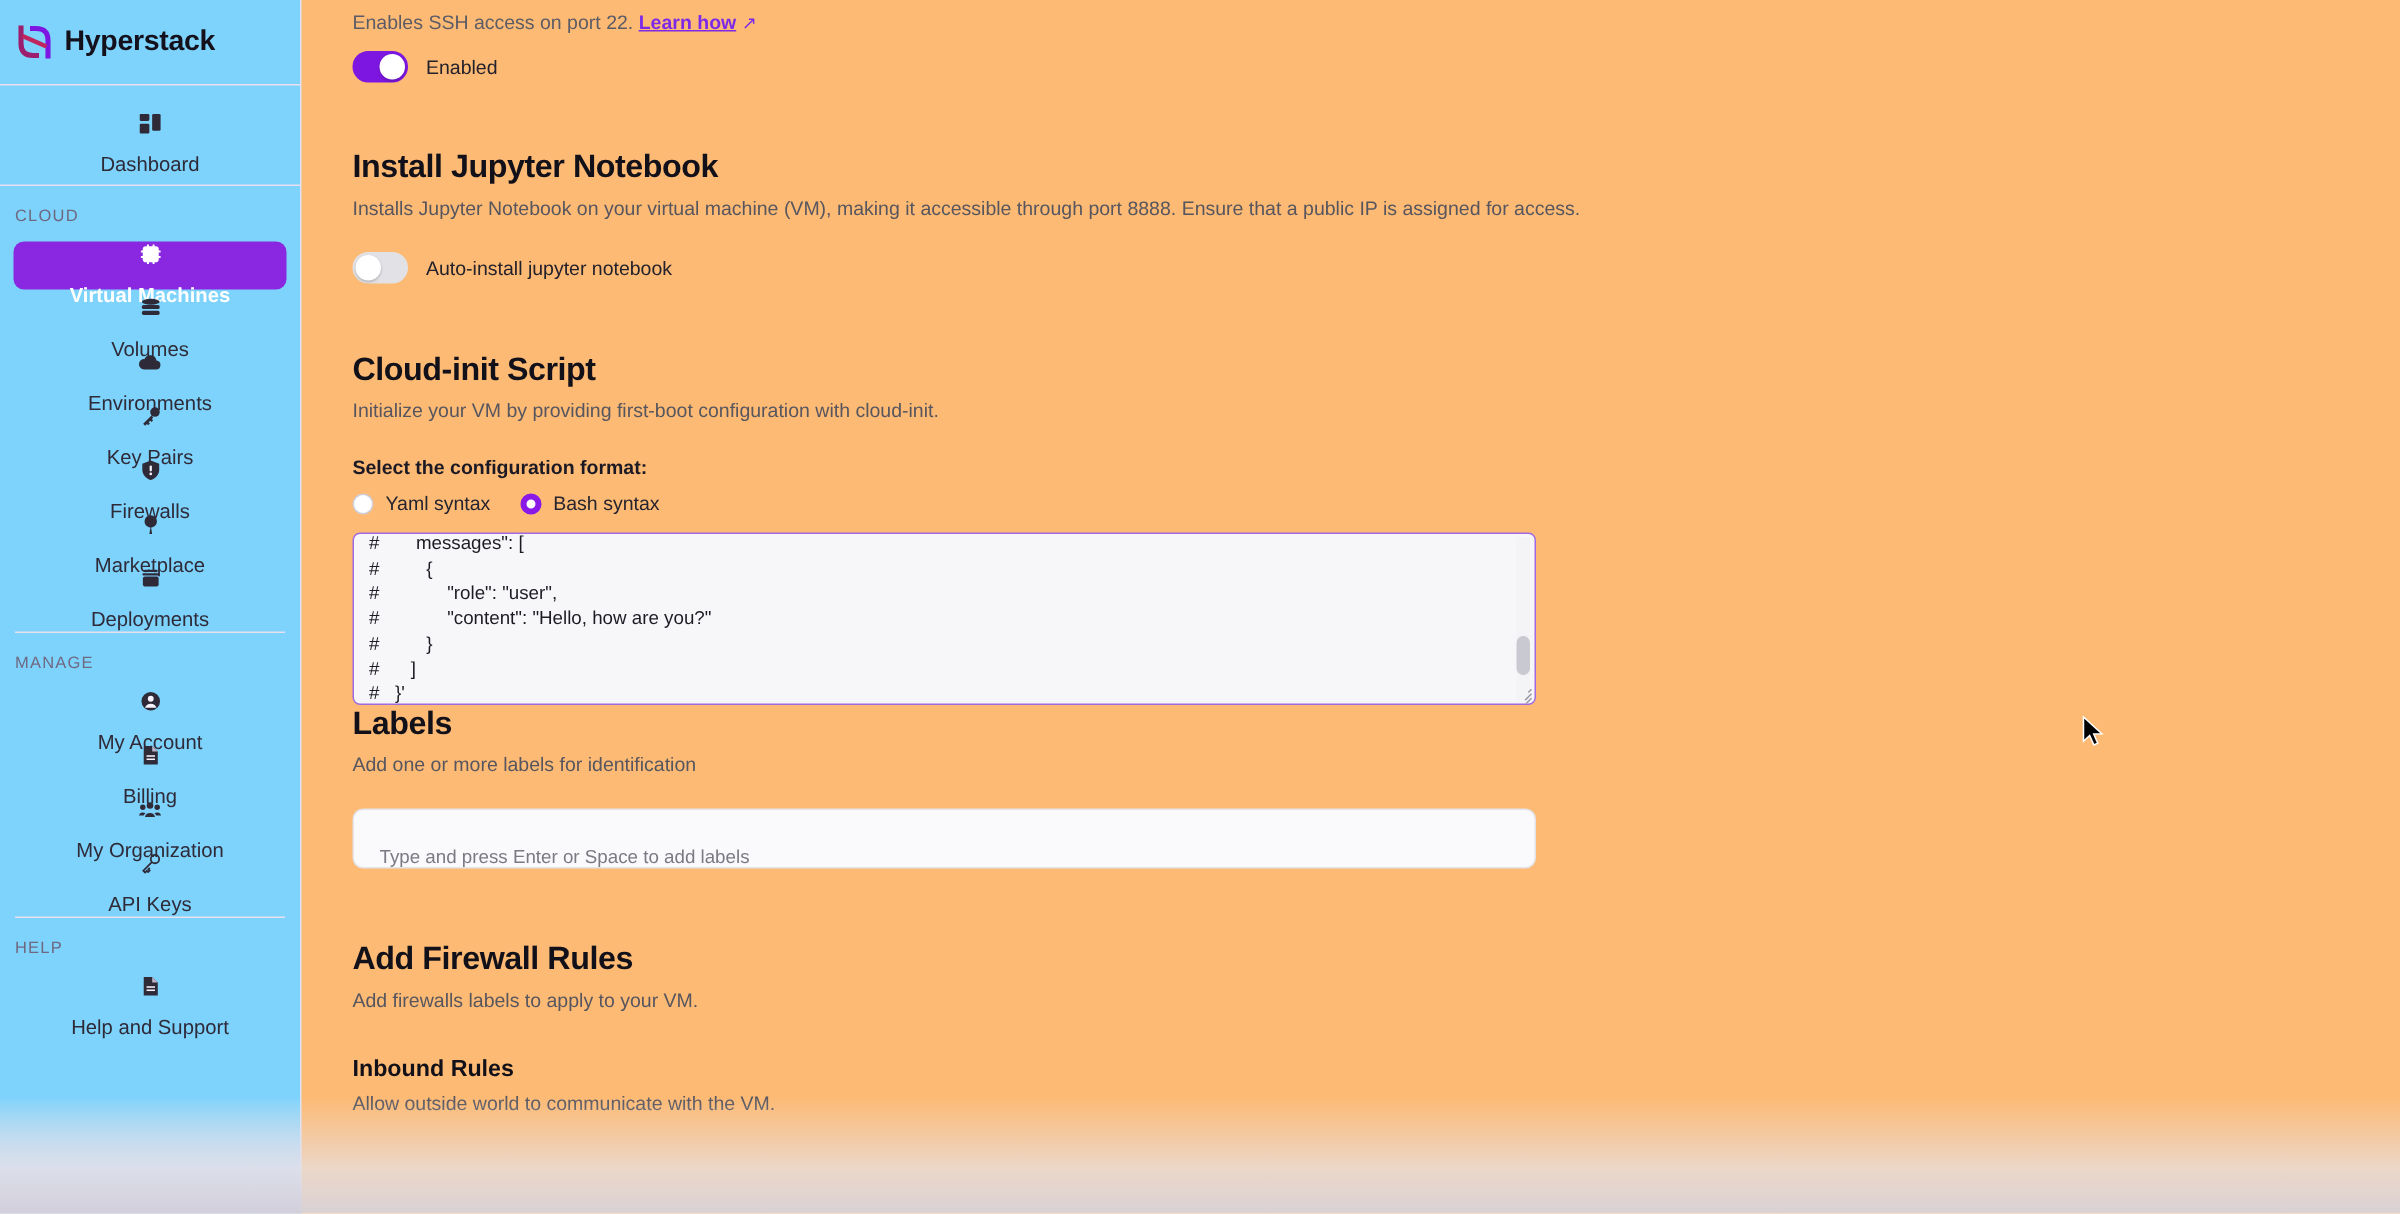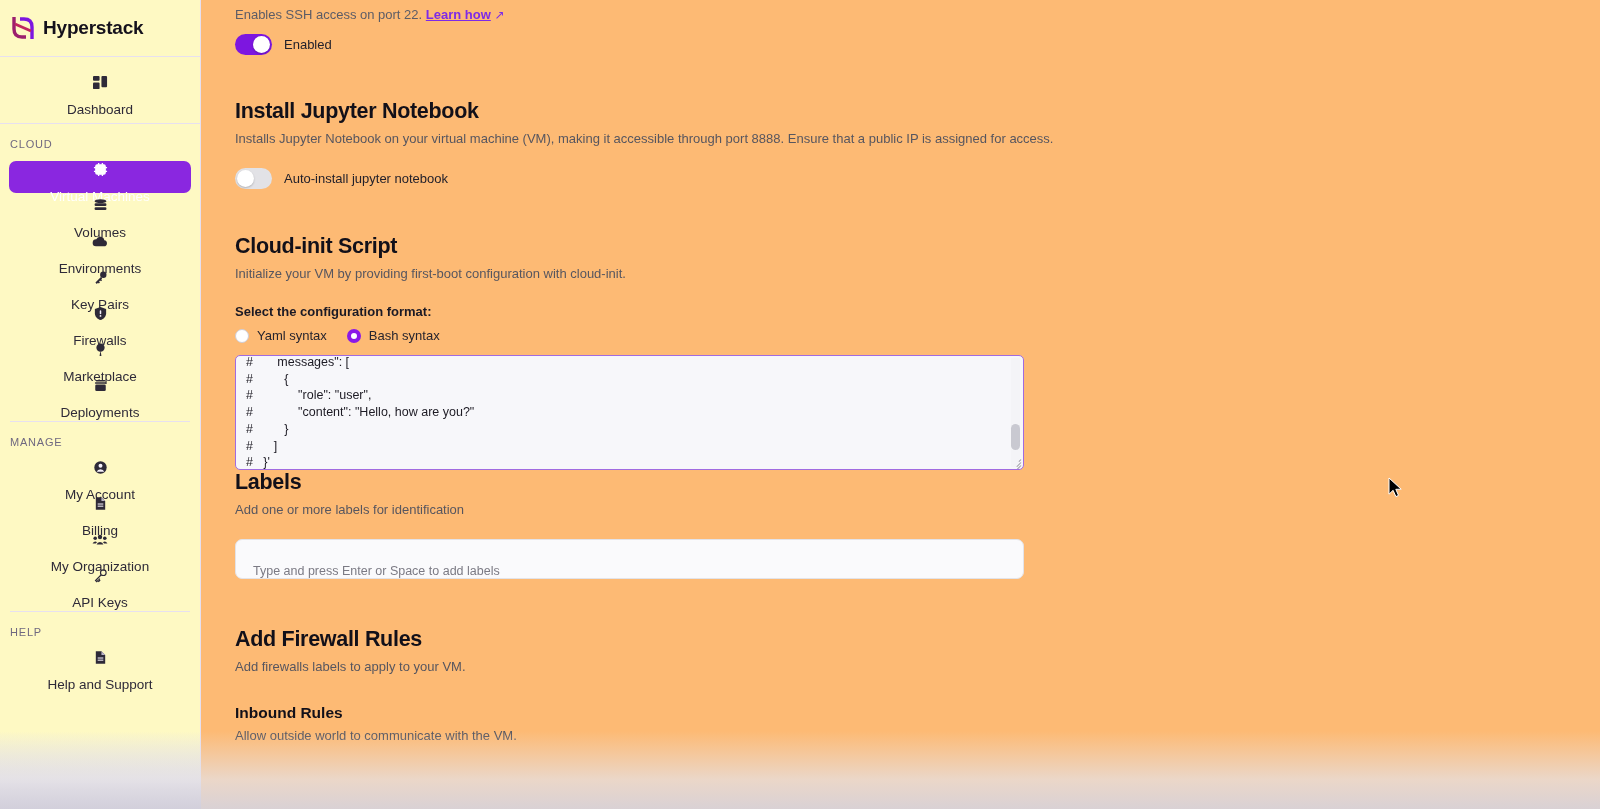--- a/index.html
+++ b/index.html
@@ -8,21 +8,21 @@
     overflow: hidden;
     font-family: "Liberation Sans", sans-serif;
     background: #ffffff;
   }
   #root { position: relative; width: 1600px; height: 809px; display: flex; }
 
   
   .sidebar {
     width: 201px;
     height: 809px;
-    background: #fef9c3;
+    background: #7dd3fc;
     border-right: 1px solid #e6dff0;
     flex: 0 0 201px;
     position: relative;
     overflow: hidden;
   }
   .brand {
     height: 57px;
     display: flex;
     align-items: center;
     gap: 9px;
@@ -60,21 +60,21 @@
     cursor: pointer;
     white-space: nowrap;
     flex-direction: column;
   }
   .nav-item .ic { width: 17px; height: 17px; flex: 0 0 17px; display:flex; align-items:center; justify-content:center; }
   .nav-item .ic svg { display:block; }
   .nav-item.active {
     background: #8b2ae2;
     background: linear-gradient(90deg,#8a27e0 0%,#8a27e0 100%);
     color: #ffffff;
-    font-weight: 400;
+    font-weight: 700;
   }
   .nav-item.active .ic svg { fill: #ffffff; stroke: #ffffff; }
   .nav-divider { height: 1px; background: #e7e0f0; margin: 12px 10px 0 10px; }
 
   
   .main {
     flex: 1 1 auto;
     position: relative;
     height: 809px;
     background: #fdba74;

